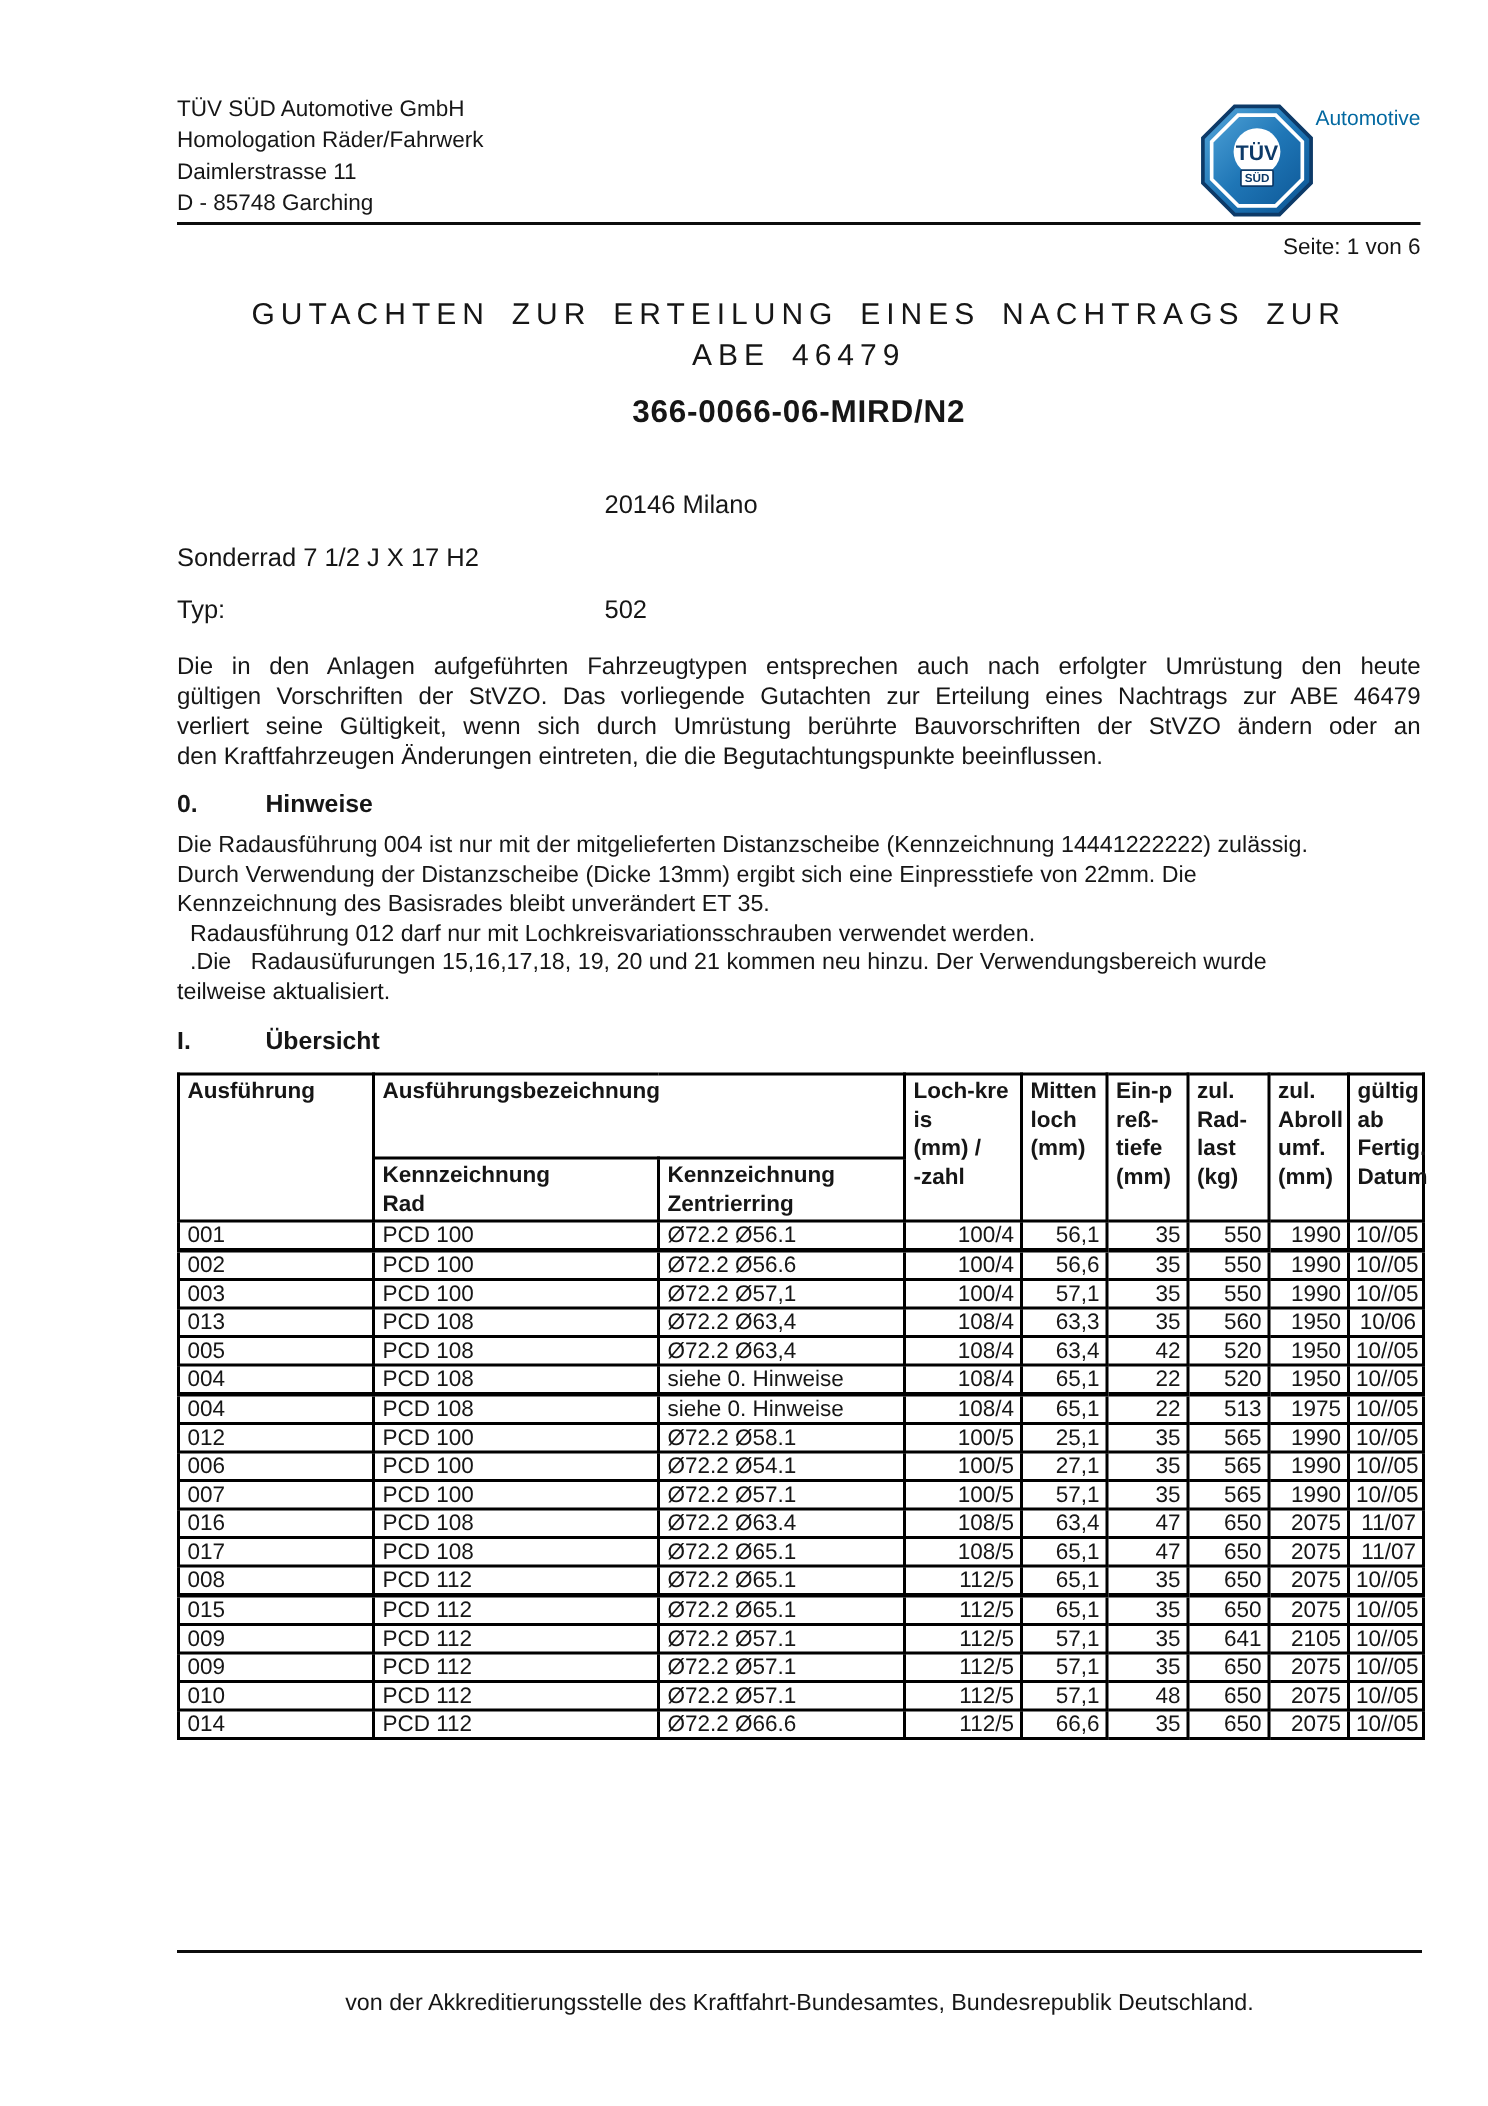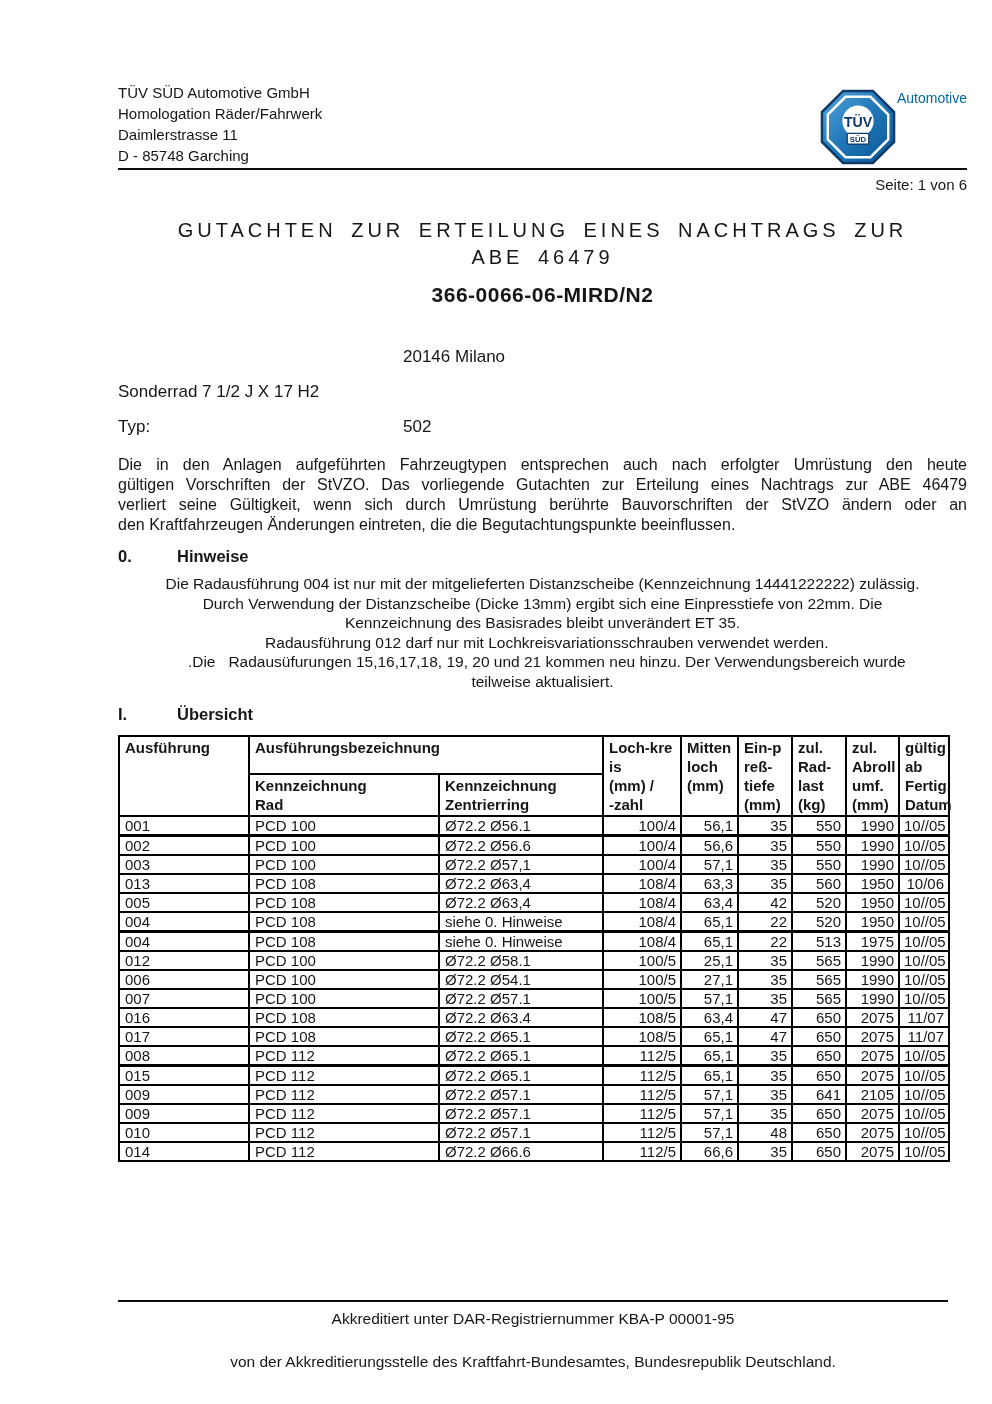--- a/index.html
+++ b/index.html
@@ -4,21 +4,21 @@
 <style>
   * { box-sizing: border-box; margin: 0; padding: 0; }
   html, body { background: #ffffff; }
   body {
     width: 992px; height: 1404px;
     position: relative;
     overflow: hidden;
     font-family: "Liberation Sans", sans-serif;
     color: #161616;
   }
-  .page { position: relative; padding: 62px 25px 0 118px; margin-top: 20px; }
+  .page { position: relative; padding: 62px 45px 0 118px; }
 
   
   .letterhead-row { display: flex; justify-content: space-between; align-items: flex-start; }
   .address div { font-size: 15px; line-height: 21px; }
   .logo-block { display: flex; flex-direction: row; margin-top: 6px; }
   .logo-block svg { display: block; }
   .logo-caption { font-size: 14px; line-height: 16px; margin-top: 2px; color: #0369a1; }
 
   .header-rule { border: 0; border-top: 2.5px solid #0d0d0d; margin-top: 2px; }
   .page-info { text-align: right; font-size: 15px; margin-top: 6px; }
@@ -44,39 +44,39 @@
   .intro .jline { text-align: justify; text-align-last: justify; }
 
   
   .section-heading { display: flex; font-weight: bold; font-size: 16.5px; line-height: 20px; }
   .section-heading .sec-num { width: 59px; flex: 0 0 59px; }
   .heading-hinweise { margin-top: 11px; }
   .heading-uebersicht { margin-top: 13px; }
 
   
   .hinweise { margin-top: 8px; font-size: 15.5px; }
-  .hinweise p { white-space: pre-wrap; line-height: 19.5px; text-align: center; }
+  .hinweise p { white-space: pre-wrap; line-height: 19.5px; }
 
   
   table.overview {
     margin-top: 11px;
     border-collapse: collapse;
     table-layout: fixed;
     width: 830px;
     font-size: 15px;
   }
   table.overview th, table.overview td { border: 2px solid #000; }
   table.overview { border: 2.5px solid #000; }
   th {
     text-align: left; vertical-align: top;
     font-weight: bold; line-height: 19px;
     padding: 1px 2px 1px 5px;
     white-space: pre-line;
   }
-  tr.hrow1 th { height: 38px; }
+  tr.hrow1 th { height: 56px; }
   tr.hrow2 th { height: 40px; }
   td { height: 18.4px; line-height: 17px; vertical-align: middle; padding: 0 4px 0 5px; }
   td.num { text-align: right; padding: 0 4px; }
   tr.thick-bottom td { border-bottom-width: 3.5px; }
 
   
   .footer { position: absolute; left: 118px; right: 44px; top: 1300px; }
   .footer-rule { border: 0; border-top: 2px solid #0d0d0d; }
   .footer-line { text-align: center; font-size: 15.5px; line-height: 19px; margin-top: 24px; }
   .footer-line.first { margin-top: 7px; }
@@ -408,15 +408,14 @@
           <td class="num">2075</td>
           <td class="num">10//05</td>
         </tr>
       </tbody>
   </table>
 
 </div>
 
 <footer class="footer">
   <div class="footer-rule"></div>
-  <div class="footer-line first">Akkreditiert unter DAR-Registriernummer KBA-P 00001-95</div>
   <div class="footer-line">von der Akkreditierungsstelle des Kraftfahrt-Bundesamtes, Bundesrepublik Deutschland.</div>
 </footer>
 
 </body></html>

